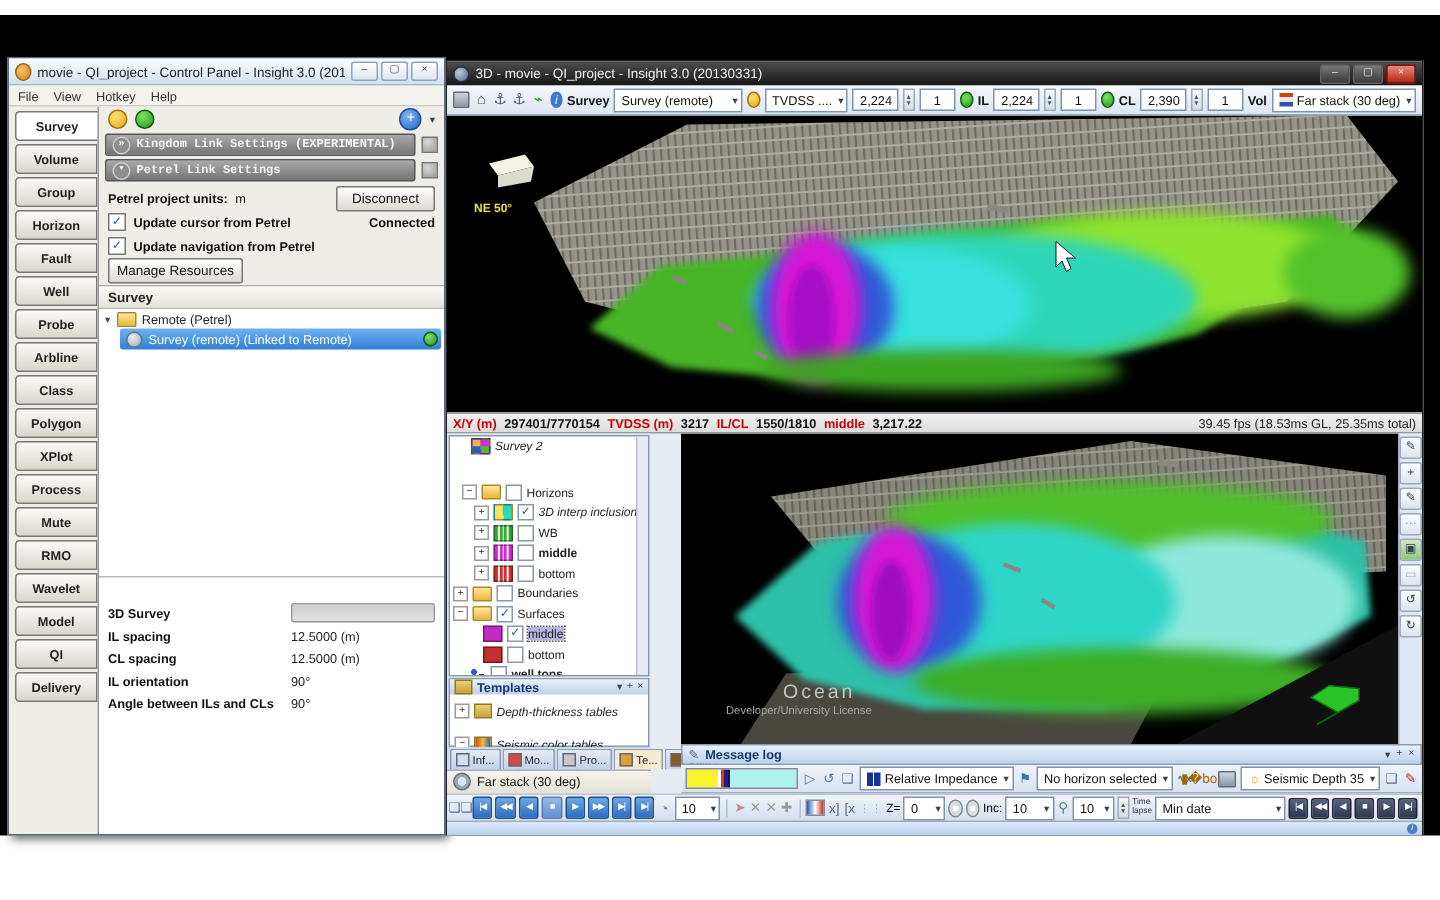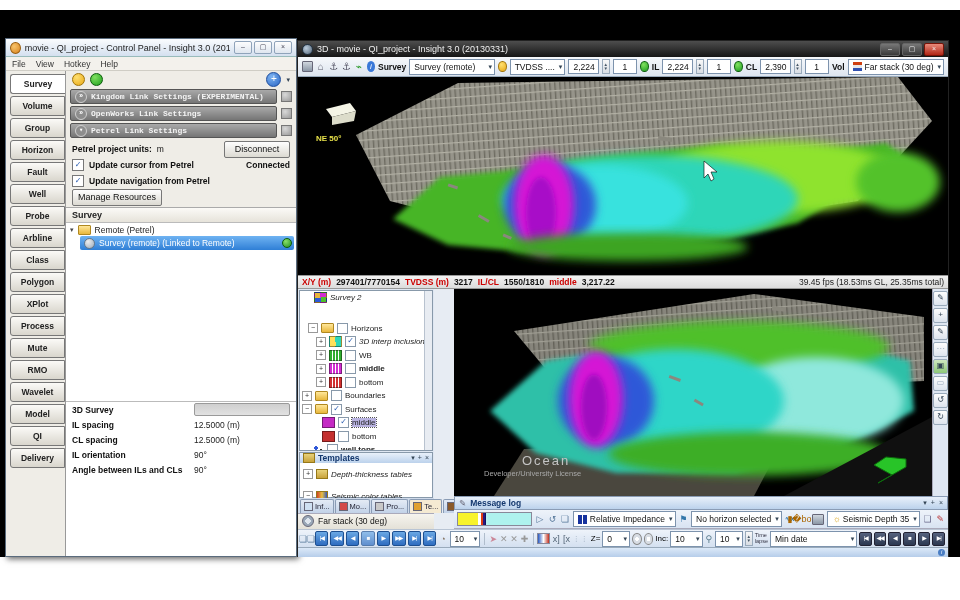--- a/index.html
+++ b/index.html
@@ -56,21 +56,21 @@
   .survey-white{flex:1;background:#fff;border-top:1px solid #aaa;display:flex;flex-direction:column;min-height:0;}
   .shead{height:14px;background:linear-gradient(#fbfaf7,#e6e3da);border-bottom:1px solid #bbb;
          display:flex;align-items:center;padding:0 6px;font-size:9px;font-weight:bold;color:#222;}
   .trow{display:flex;align-items:center;height:13px;gap:4px;padding:0 4px;font-size:8.5px;color:#222;}
   .trow .caret{font-size:7px;color:#444;}
   .folder{width:11px;height:8px;background:linear-gradient(#ffe79a,#e8b73c);border:1px solid #b08820;border-radius:1px;}
   .selrow{margin:0 2px 0 14px;height:14px;border-radius:2px;background:linear-gradient(#6fb3f2,#2f7fd6);
           display:flex;align-items:center;gap:4px;padding:0 4px;color:#fff;font-size:8.5px;}
   .globe{width:9px;height:9px;border-radius:50%;background:radial-gradient(circle at 35% 30%,#eee,#9ab);border:1px solid #678;}
   .greendot{width:8px;height:8px;border-radius:50%;background:radial-gradient(circle at 35% 30%,#8ae06a,#1f8f1f);border:1px solid #0c5c0c;margin-left:auto;}
-  .props{border-top:1px solid #bbb;margin-top:153px;padding:0 6px;font-size:8.5px;}
+  .props{border-top:1px solid #bbb;margin-top:153px;padding:16px 6px;font-size:8.5px;}
   .proprow{display:flex;align-items:center;height:15px;}
   .proprow .pl{width:122px;font-weight:bold;color:#111;}
   .proprow .pv{color:#222;}
   .inset{flex:1;height:11px;background:linear-gradient(#cfcfcf,#e2e2e2);border:1px solid #9a9a9a;border-radius:2px;}
 
   
   .rwin{position:absolute;left:297px;top:40px;width:650px;height:515px;background:#e7ecf3;border:1px solid #222;}
   .rw-title{position:absolute;left:0;top:0;width:650px;height:16px;background:linear-gradient(#4e4e4e,#161616);
             display:flex;align-items:center;gap:4px;padding:0 4px;box-sizing:border-box;}
   .rw-title .ttl{font-size:9px;color:#f0f0f0;}
@@ -217,27 +217,20 @@
           <span class="dot" style="width:11px;height:11px;background:radial-gradient(circle at 35% 30%,#ffe070,#e8a816);border:1px solid #a07408;"></span>
           <span class="dot" style="width:11px;height:11px;background:radial-gradient(circle at 35% 30%,#7fe05f,#1e9e1e);border:1px solid #0a5c0a;"></span>
           <span class="plusbtn">+</span>
           <span class="tiny" style="color:#345;">▾</span>
         </div>
 
         <div class="linkrow">
           <div class="linkbar">
             <span class="chev">»</span>
             <span>Kingdom Link Settings (EXPERIMENTAL)</span>
-          </div>
-          <span class="graydot"></span>
-        </div>
-        <div class="linkrow">
-          <div class="linkbar">
-            <span class="chev">»</span>
-            <span>OpenWorks Link Settings</span>
           </div>
           <span class="graydot"></span>
         </div>
         <div class="linkrow">
           <div class="linkbar">
             <span class="chev">▾</span>
             <span>Petrel Link Settings</span>
           </div>
           <span class="graydot"></span>
         </div>

